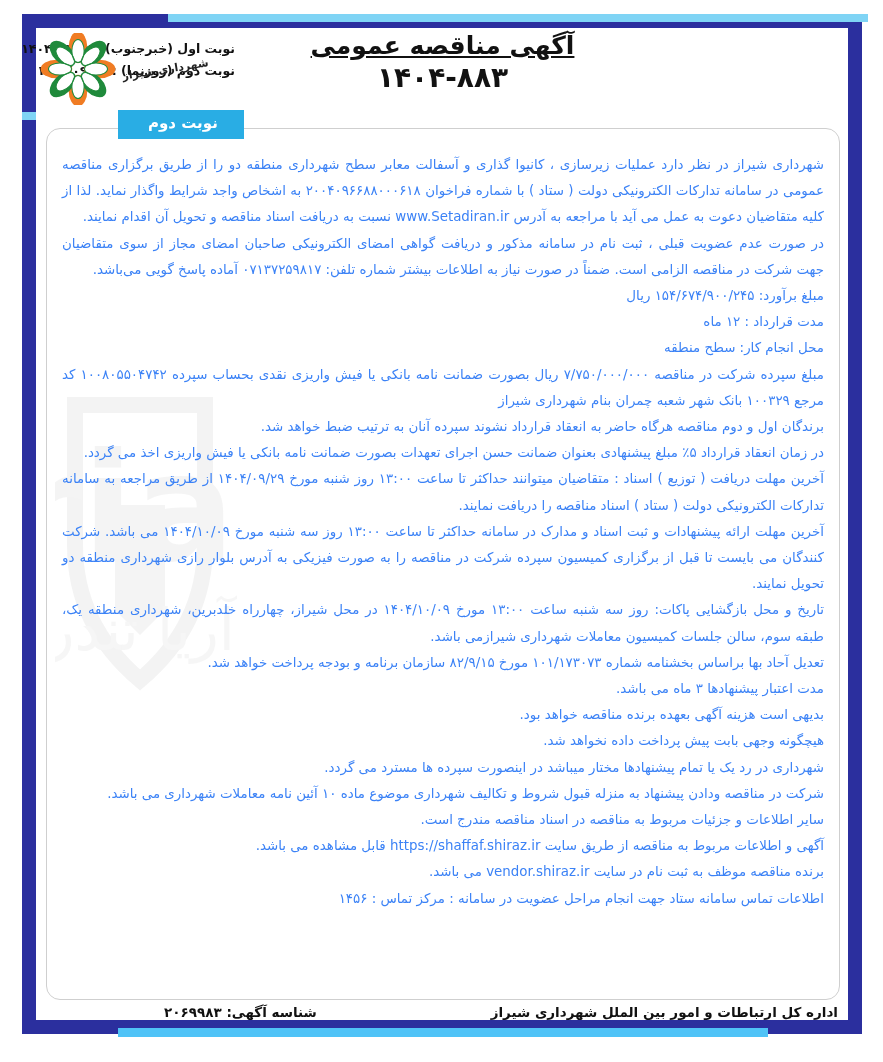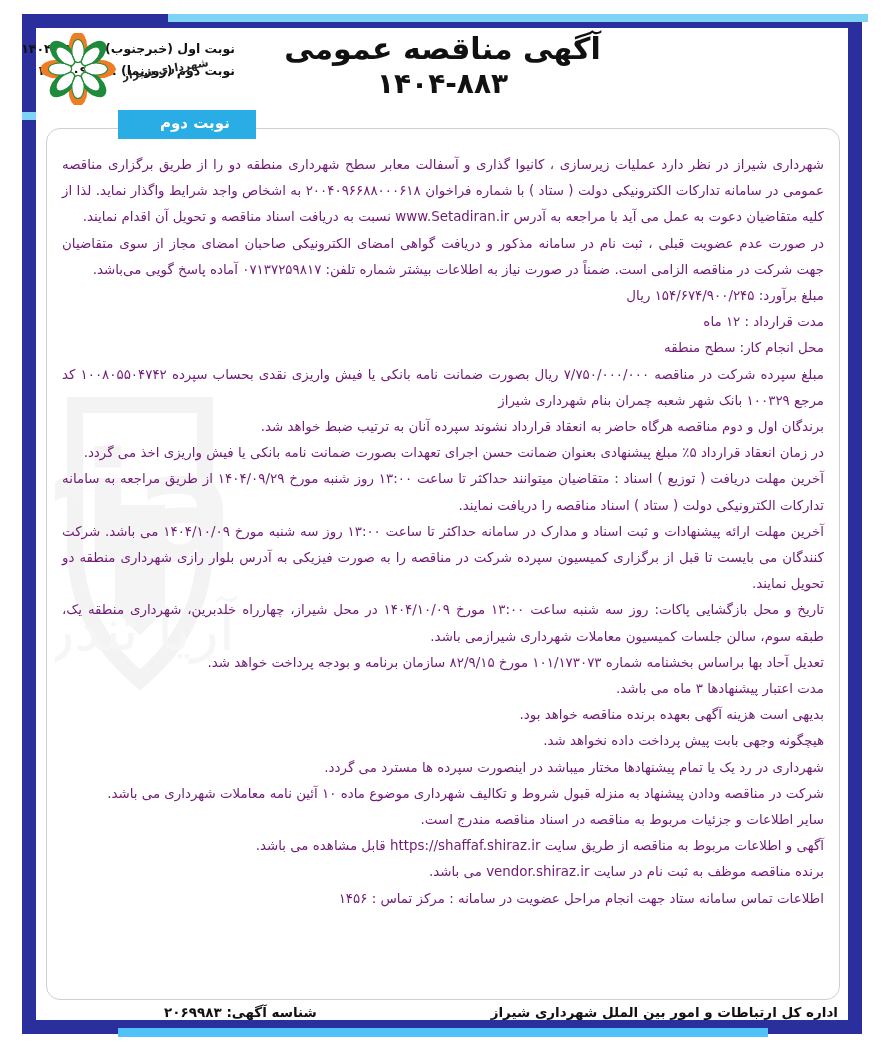--- a/index.html
+++ b/index.html
@@ -118,24 +118,25 @@
     white-space: nowrap;
   }
   .hdr-title {
     position: absolute;
     left: 0;
     right: 0;
     top: 4px;
     text-align: center;
   }
   .hdr-title .t1 {
-    font-size: 30px;
+    font-size: 25px;
     font-weight: bold;
     letter-spacing: -0.5px;
     line-height: 1.15;
+    text-decoration: underline;
   }
   .hdr-title .t2 {
     font-size: 28px;
     font-weight: bold;
     letter-spacing: 1px;
     line-height: 1.2;
     direction: ltr;
   }
   .hdr-logo {
     position: absolute;
@@ -172,38 +173,38 @@
   }
   #round-badge {
     position: absolute;
     left: 118px;
     top: 110px;
     z-index: 3;
     background: #29ade4;
     color: #ffffff;
     font-size: 15px;
     font-weight: bold;
-    padding: 4px 26px 6px 42px;
+    padding: 4px 26px 6px 30px;
     line-height: 1.25;
     white-space: nowrap;
   }
 
   
   #body {
     position: absolute;
     left: 62px;
     top: 152px;
     width: 762px;
     z-index: 2;
     direction: rtl;
     text-align: justify;
     text-align-last: right;
     font-size: 13.4px;
     line-height: 26.2px;
-    color: #701a75;
+    color: #3b82f6;
   }
   #body p {
     margin: 0;
   }
 
   
   #footer {
     position: absolute;
     left: 46px;
     top: 1002px;

